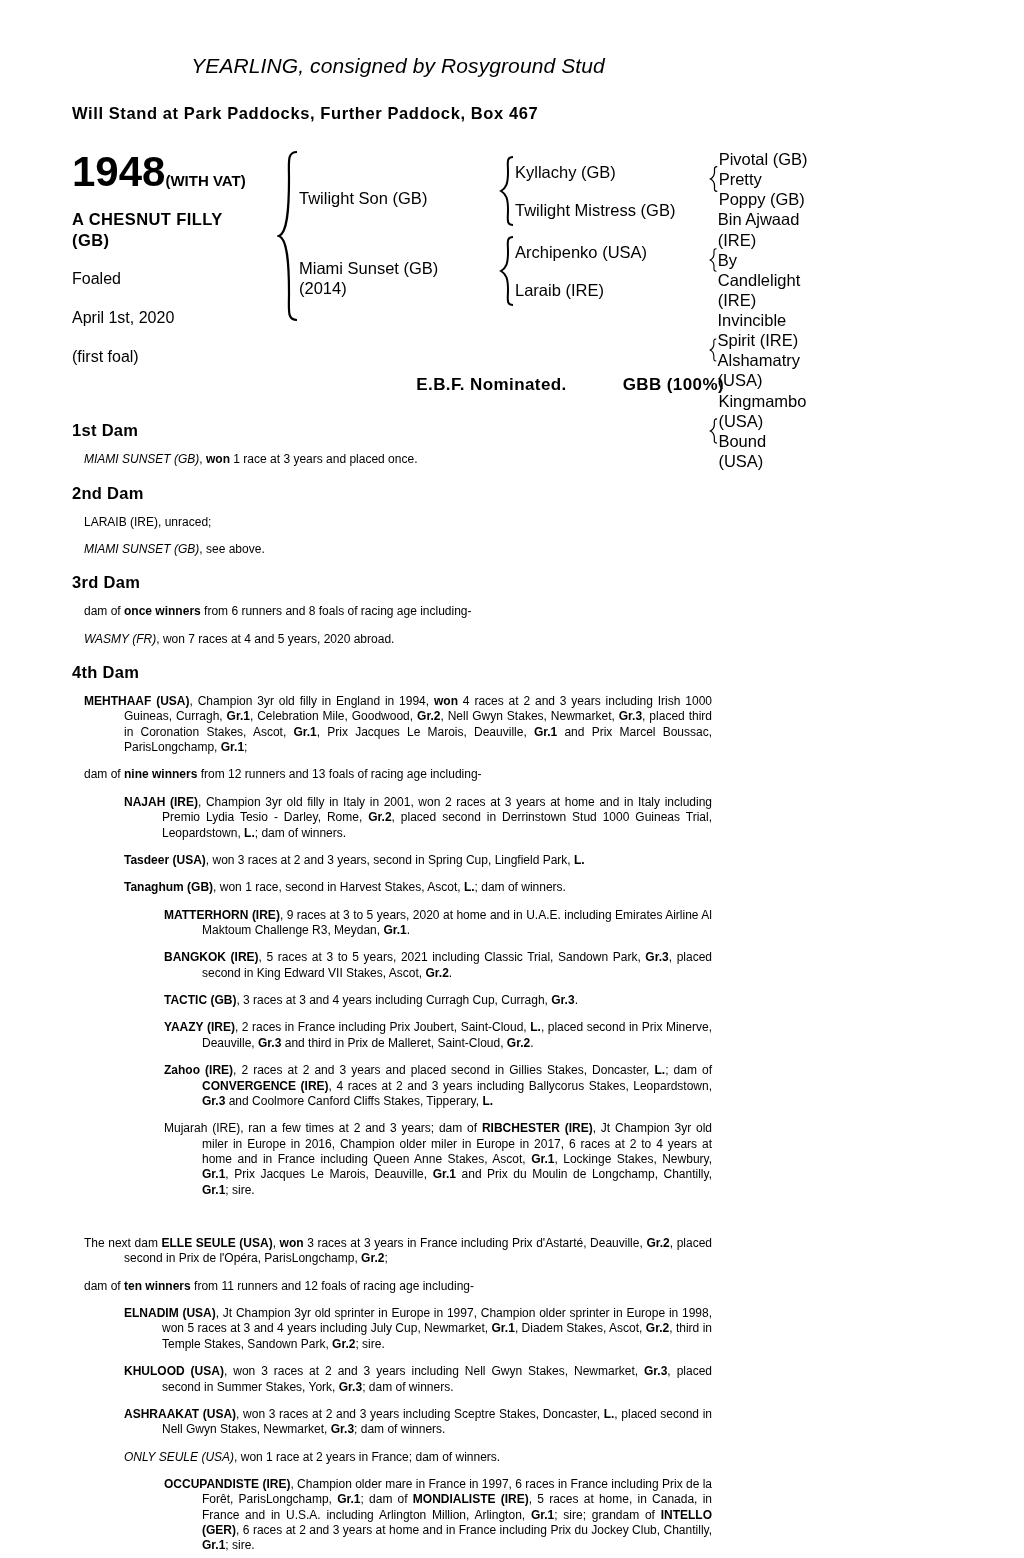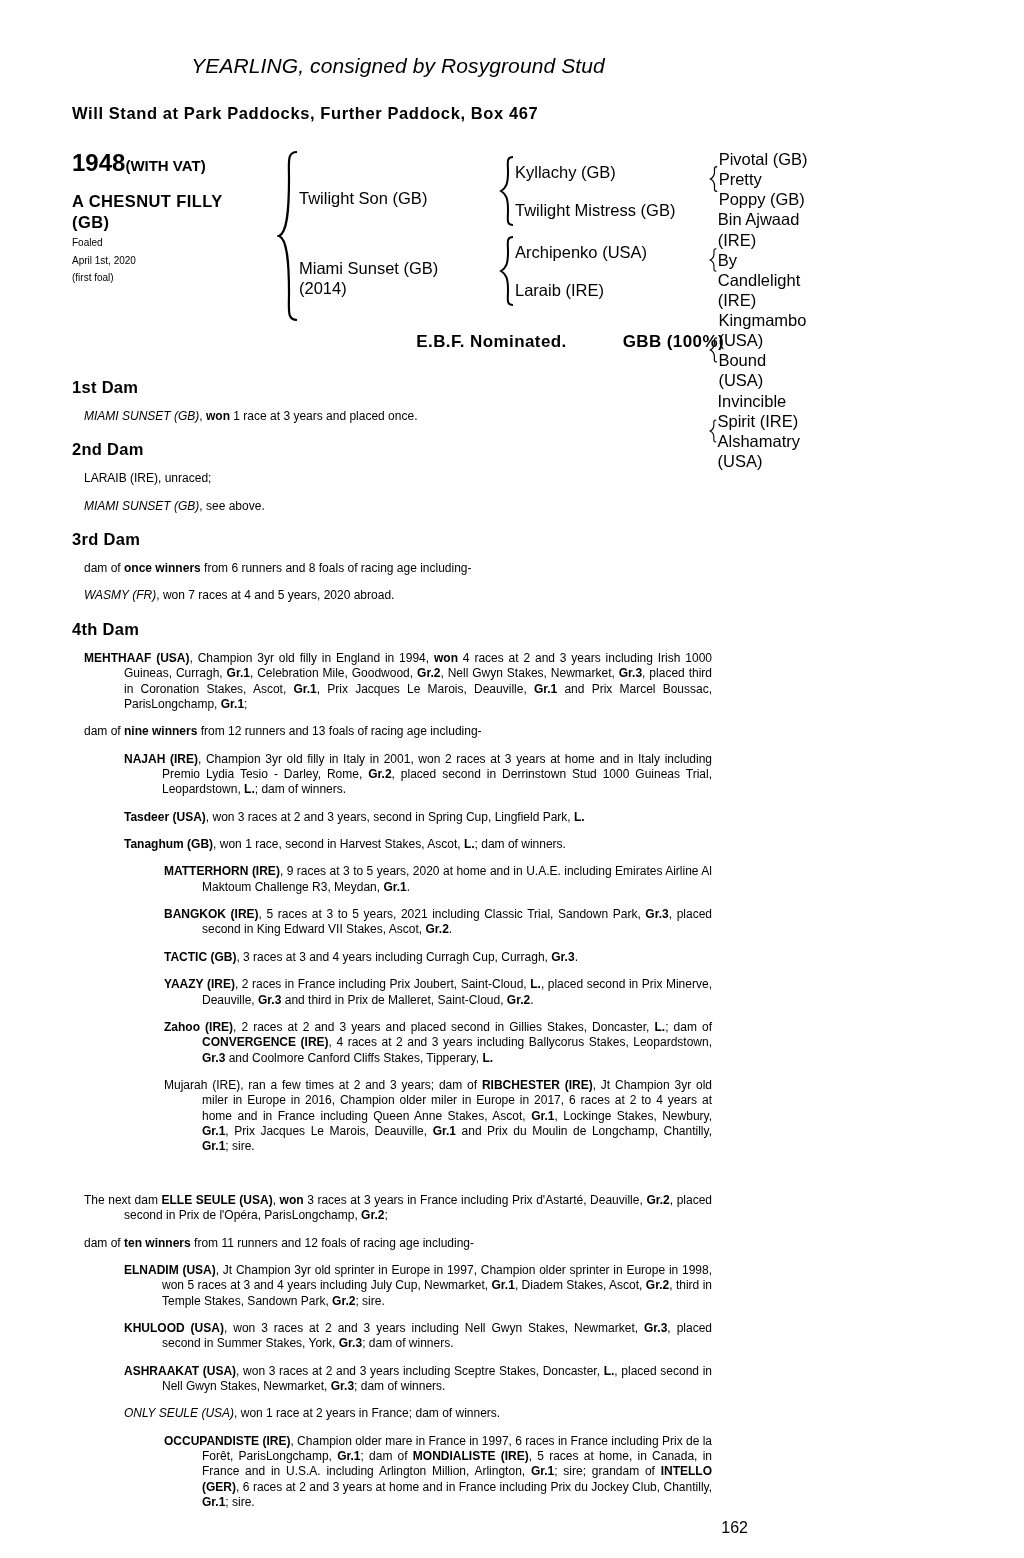--- a/index.html
+++ b/index.html
@@ -39,42 +39,42 @@
     display: flex;
     align-items: flex-start;
     margin-bottom: 4px;
   }
   .ped-left {
     width: 205px;
     flex: 0 0 205px;
     padding-top: 2px;
   }
   .lot-no {
-    font-size: 24px;
+    font-size: 42px;
     font-weight: bold;
     line-height: 1;
     display: inline-block;
     vertical-align: baseline;
   }
   .vat {
     font-size: 15px;
     font-weight: bold;
     vertical-align: baseline;
   }
   .desc {
     font-size: 16.5px;
     font-weight: bold;
     letter-spacing: 0.4px;
     margin-top: 16px;
     line-height: 1.25;
   }
   .foaled {
-    font-size: 10px;
+    font-size: 16px;
     line-height: 1.25;
-    margin-top: 5px;
+    margin-top: 19px;
   }
 
   
   .brace-svg {
     flex: 0 0 auto;
     align-self: stretch;
   }
 
   .ped-col {
     display: flex;
@@ -234,31 +234,31 @@
         <div class="names">
           <div class="ped-name">Bin Ajwaad (IRE)</div>
           <div class="ped-name">By Candlelight (IRE)</div>
         </div>
       </div>
       <div class="grp">
         <svg width="14" height="40" viewBox="0 0 14 40">
           <path d="M12 2 C7 2 8 5 8 10 C8 16 6 18 2 20 C6 22 8 24 8 30 C8 35 7 38 12 38" fill="none" stroke="#000" stroke-width="1.8"></path>
         </svg>
         <div class="names">
+          <div class="ped-name">Invincible Spirit (IRE)</div>
+          <div class="ped-name">Alshamatry (USA)</div>
+        </div>
+      </div>
+      <div class="grp">
+        <svg width="14" height="40" viewBox="0 0 14 40">
+          <path d="M12 2 C7 2 8 5 8 10 C8 16 6 18 2 20 C6 22 8 24 8 30 C8 35 7 38 12 38" fill="none" stroke="#000" stroke-width="1.8"></path>
+        </svg>
+        <div class="names">
           <div class="ped-name">Kingmambo (USA)</div>
           <div class="ped-name">Bound (USA)</div>
-        </div>
-      </div>
-      <div class="grp">
-        <svg width="14" height="40" viewBox="0 0 14 40">
-          <path d="M12 2 C7 2 8 5 8 10 C8 16 6 18 2 20 C6 22 8 24 8 30 C8 35 7 38 12 38" fill="none" stroke="#000" stroke-width="1.8"></path>
-        </svg>
-        <div class="names">
-          <div class="ped-name">Invincible Spirit (IRE)</div>
-          <div class="ped-name">Alshamatry (USA)</div>
         </div>
       </div>
     </div>
   </div>
 
   <div class="ebf">
     <span>E.B.F. Nominated.</span><span class="gap"></span><span>GBB (100%)</span>
   </div>
 
   <div class="dam-head">1st Dam</div>

